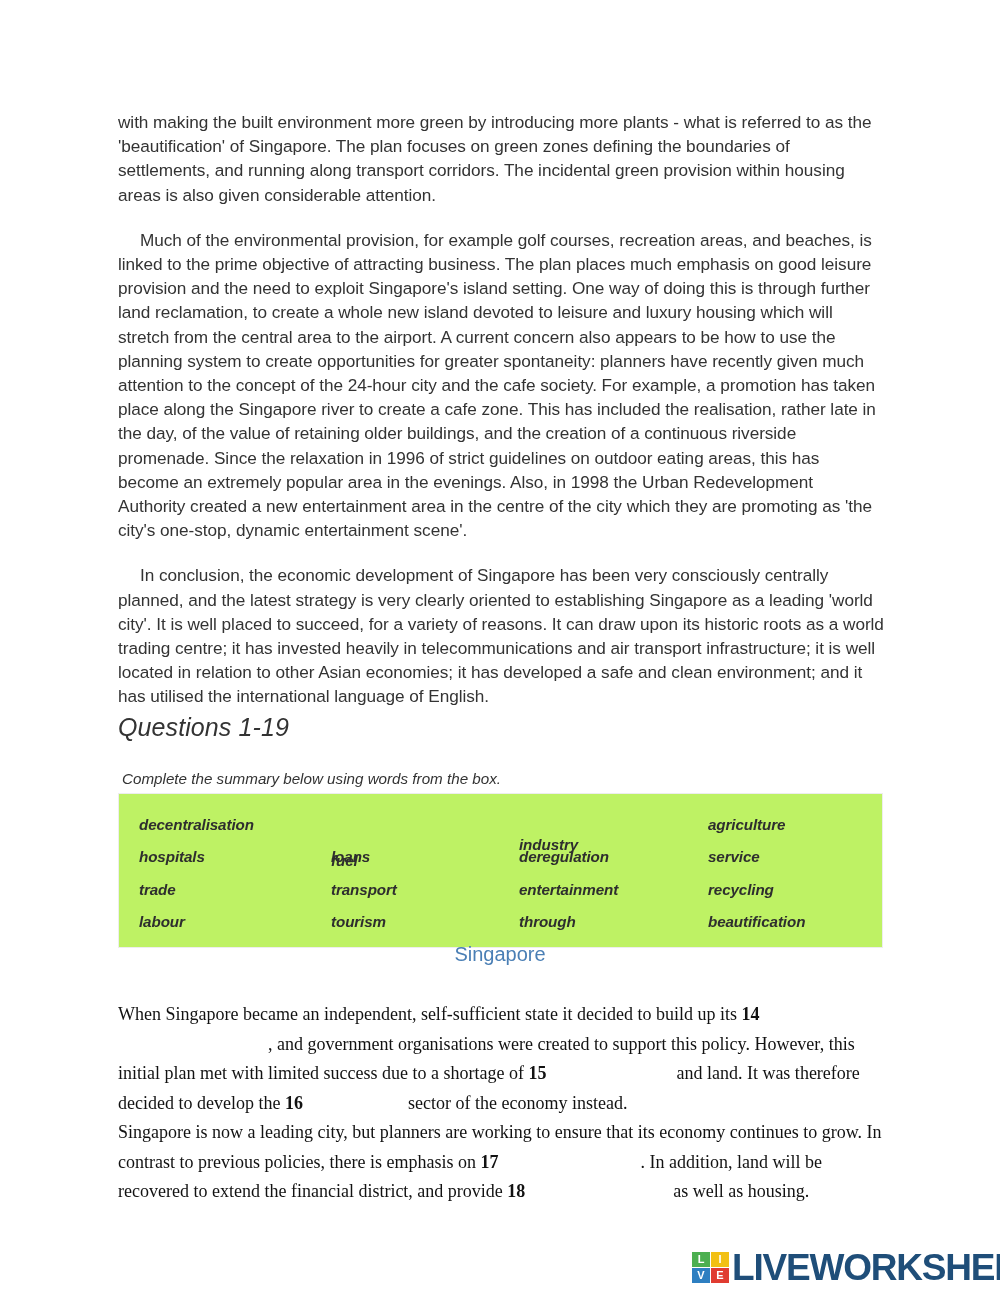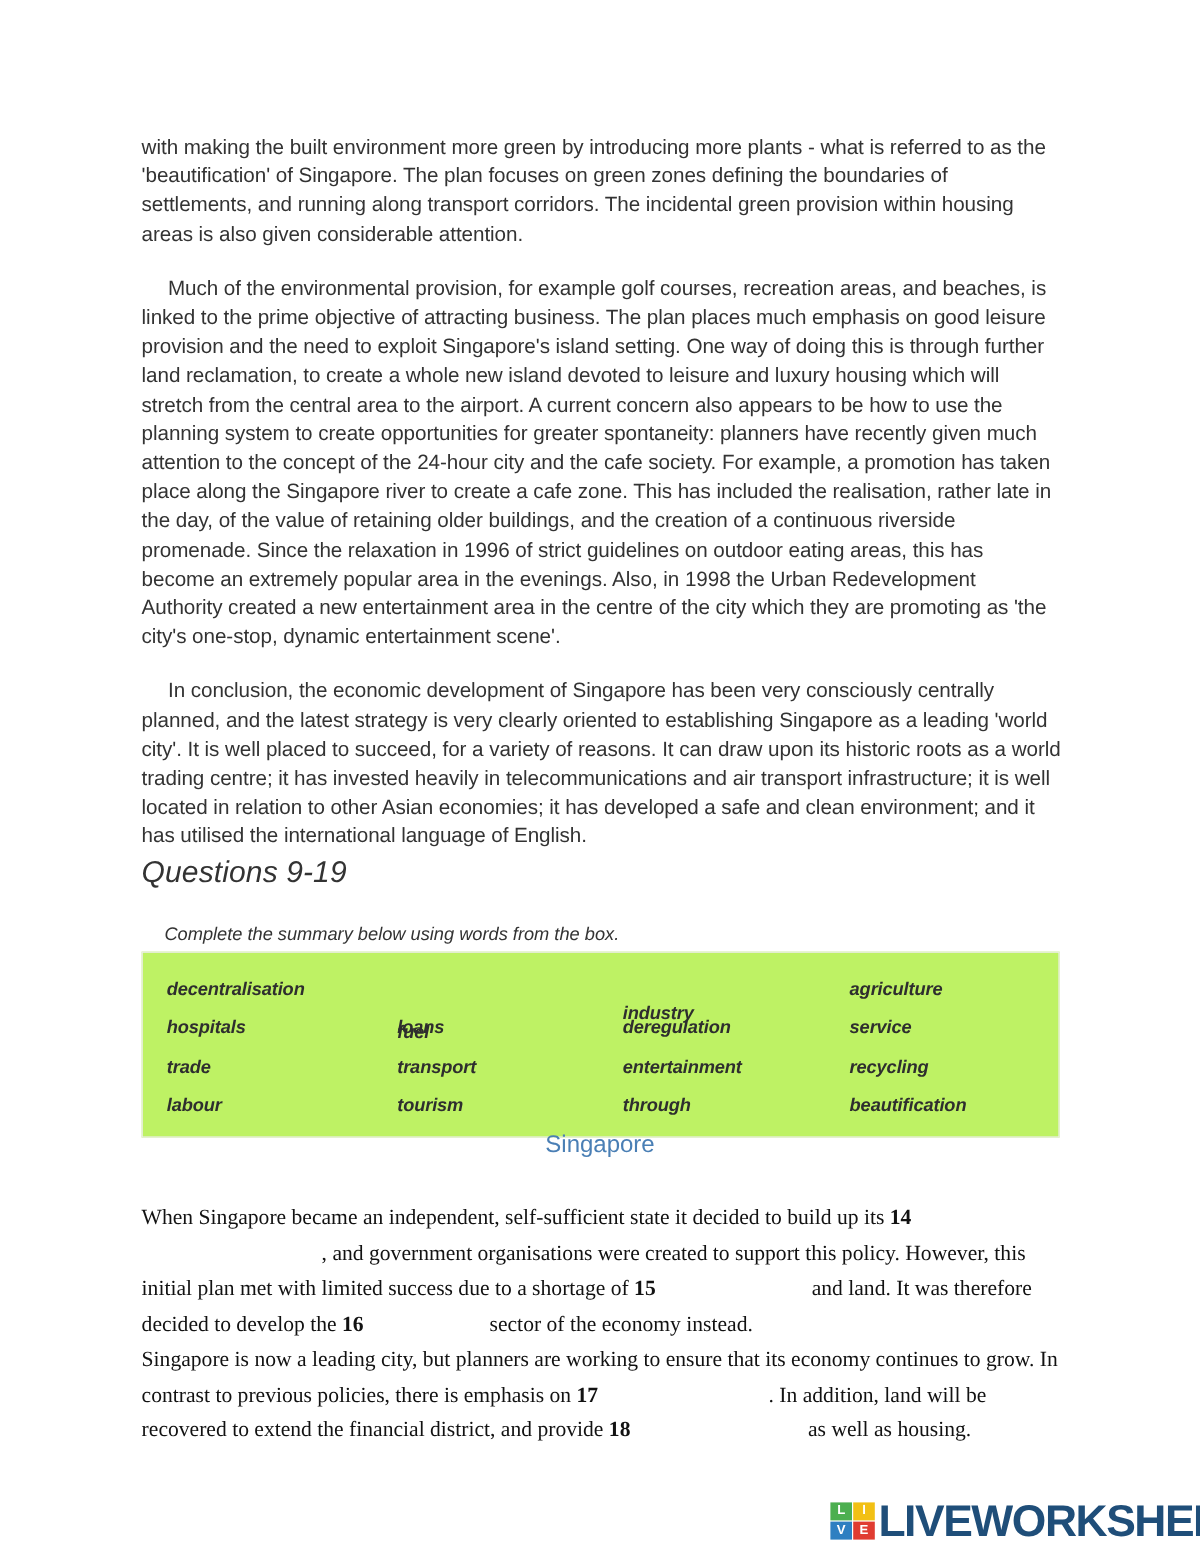--- a/index.html
+++ b/index.html
@@ -54,21 +54,20 @@
     color: #333333;
     letter-spacing: 0.1px;
   }
   .q-instruction {
     position: absolute;
     left: 122px;
     top: 770px;
     font-size: 15.2px;
     font-style: italic;
     color: #333333;
-    margin-left: 15px;
   }
 
   
   .word-box {
     position: absolute;
     left: 118px;
     top: 793px;
     width: 765px;
     height: 155px;
     background: #bef264;
@@ -174,21 +173,21 @@
 <body>
 
 <div class="page">
 
   <div class="passage">
     <p class="para">with making the built environment more green by introducing more plants - what is referred to as the 'beautification' of Singapore. The plan focuses on green zones defining the boundaries of settlements, and running along transport corridors. The incidental green provision within housing areas is also given considerable attention.</p>
     <p class="para indent">Much of the environmental provision, for example golf courses, recreation areas, and beaches, is linked to the prime objective of attracting business. The plan places much emphasis on good leisure provision and the need to exploit Singapore's island setting. One way of doing this is through further land reclamation, to create a whole new island devoted to leisure and luxury housing which will stretch from the central area to the airport. A current concern also appears to be how to use the planning system to create opportunities for greater spontaneity: planners have recently given much attention to the concept of the 24-hour city and the cafe society. For example, a promotion has taken place along the Singapore river to create a cafe zone. This has included the realisation, rather late in the day, of the value of retaining older buildings, and the creation of a continuous riverside promenade. Since the relaxation in 1996 of strict guidelines on outdoor eating areas, this has become an extremely popular area in the evenings. Also, in 1998 the Urban Redevelopment Authority created a new entertainment area in the centre of the city which they are promoting as 'the city's one-stop, dynamic entertainment scene'.</p>
     <p class="para indent">In conclusion, the economic development of Singapore has been very consciously centrally planned, and the latest strategy is very clearly oriented to establishing Singapore as a leading 'world city'. It is well placed to succeed, for a variety of reasons. It can draw upon its historic roots as a world trading centre; it has invested heavily in telecommunications and air transport infrastructure; it is well located in relation to other Asian economies; it has developed a safe and clean environment; and it has utilised the international language of English.</p>
   </div>
 
-  <div class="q-heading">Questions 9-19</div>
+  <div class="q-heading">Questions 1-19</div>
   <div class="q-instruction">Complete the summary below using words from the box.</div>
 
   <div class="word-box">
     <div class="word-grid">
       <span class="word-cell" style="left:20px;  top:22px;">decentralisation</span>
       <span class="word-cell" style="left:212px; top:22px;margin-top:36px;">fuel</span>
       <span class="word-cell" style="left:400px; top:6px;margin-top:36px;">industry</span>
       <span class="word-cell" style="left:589px; top:22px;">agriculture</span>
 
       <span class="word-cell" style="left:20px;  top:54px;">hospitals</span>

